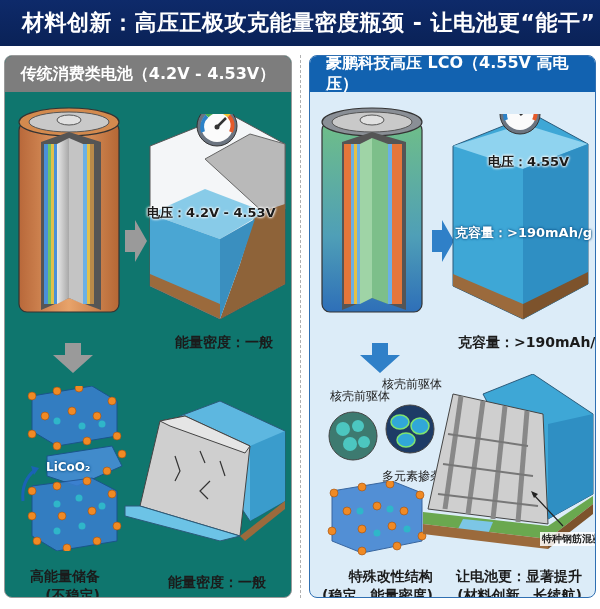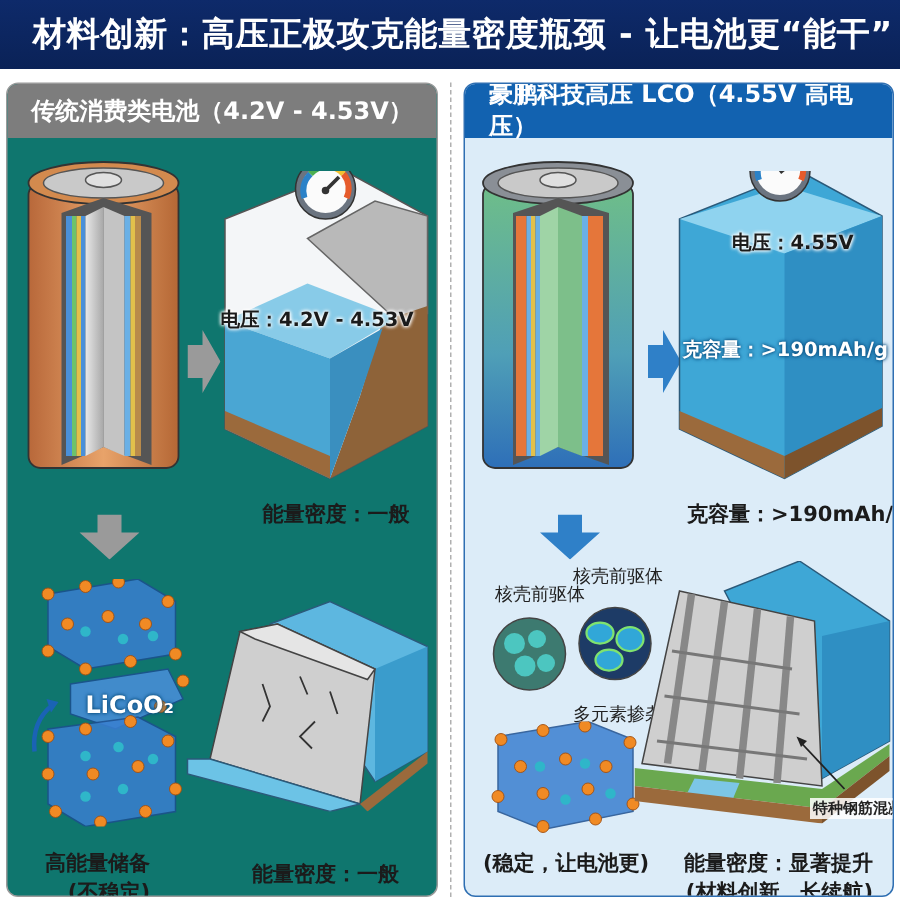--- a/index.html
+++ b/index.html
@@ -145,21 +145,21 @@
         <circle cx="85" cy="38" r="3.5"></circle>
       <circle cx="40" cy="118" r="3.5"></circle>
         <circle cx="62" cy="112" r="3.5"></circle>
         <circle cx="85" cy="120" r="3.5"></circle>
       <circle cx="40" cy="145" r="3.5"></circle>
         <circle cx="65" cy="140" r="3.5"></circle>
     </g>
     <path d="M6,115 Q4,95 18,84" stroke="#1a63b5" stroke-width="3" fill="none"></path>
     <polygon points="14,80 22,82 17,89" fill="#1a63b5"></polygon>
   </svg>
-  <div class="overlay-label white" style="left:52px;top:404px;font-size:16px">LiCoO₂</div>
+  <div class="overlay-label white" style="left:41px;top:404px;font-size:12px">LiCoO₂</div>
 
   <svg class="abs" style="left:115px;top:335px" width="170" height="150" viewBox="0 0 170 150">
     <polygon points="60,25 100,10 165,40 165,110 130,130" fill="#5db7e0" stroke="#2b5a7a"></polygon>
     <polygon points="130,55 165,40 165,110 130,130" fill="#3a9ccc"></polygon>
     <polygon points="40,30 65,25 130,55 120,145 20,115" fill="#cfcfcf" stroke="#444"></polygon>
     <polygon points="40,30 65,25 130,55 125,62 50,35" fill="#e5e5e5" stroke="#444"></polygon>
     <path d="M55,65 L60,80 L55,90 M90,90 L80,100 L88,108 M100,70 L105,85 M80,60 L85,72" stroke="#333" stroke-width="1.2" fill="none"></path>
     <polygon points="5,115 20,115 120,145 100,150 5,125" fill="#6cc3e6" stroke="#2b5a7a"></polygon>
     <polygon points="120,145 165,110 165,118 125,150" fill="#9b6a3c"></polygon>
   </svg>
@@ -282,19 +282,20 @@
     <polygon points="0,138 125,152 170,122 170,130 125,165 0,150" fill="#6aa84f"></polygon>
     <polygon points="40,145 70,148 65,160 35,155" fill="#7cc6e6"></polygon>
     <polygon points="0,150 125,165 125,175 0,160" fill="#9b6a3c"></polygon>
     <polygon points="125,165 170,130 170,140 125,175" fill="#7d532c"></polygon>
     <line x1="110" y1="120" x2="140" y2="152" stroke="#222" stroke-width="1.2"></line>
     <polygon points="108,117 115,120 111,124" fill="#222"></polygon>
   </svg>
   <div class="small-label" style="left:230px;top:476px;font-size:10px;font-weight:bold;background:rgba(255,255,255,0.85);padding:0 2px">特种钢筋混凝土</div>
 
   <div class="label" style="left:12px;top:511px;font-size:14px;line-height:19px">
-    <div>(稳定，让电池更)</div>
+    <div>特殊改性结构</div>
+    <div>(稳定，能量密度)</div>
   </div>
   <div class="label" style="left:146px;top:511px;font-size:14px;line-height:19px">
-    <div>能量密度：显著提升</div>
+    <div>让电池更：显著提升</div>
     <div>(材料创新，长续航)</div>
   </div>
 </div>
 
 </body></html>

